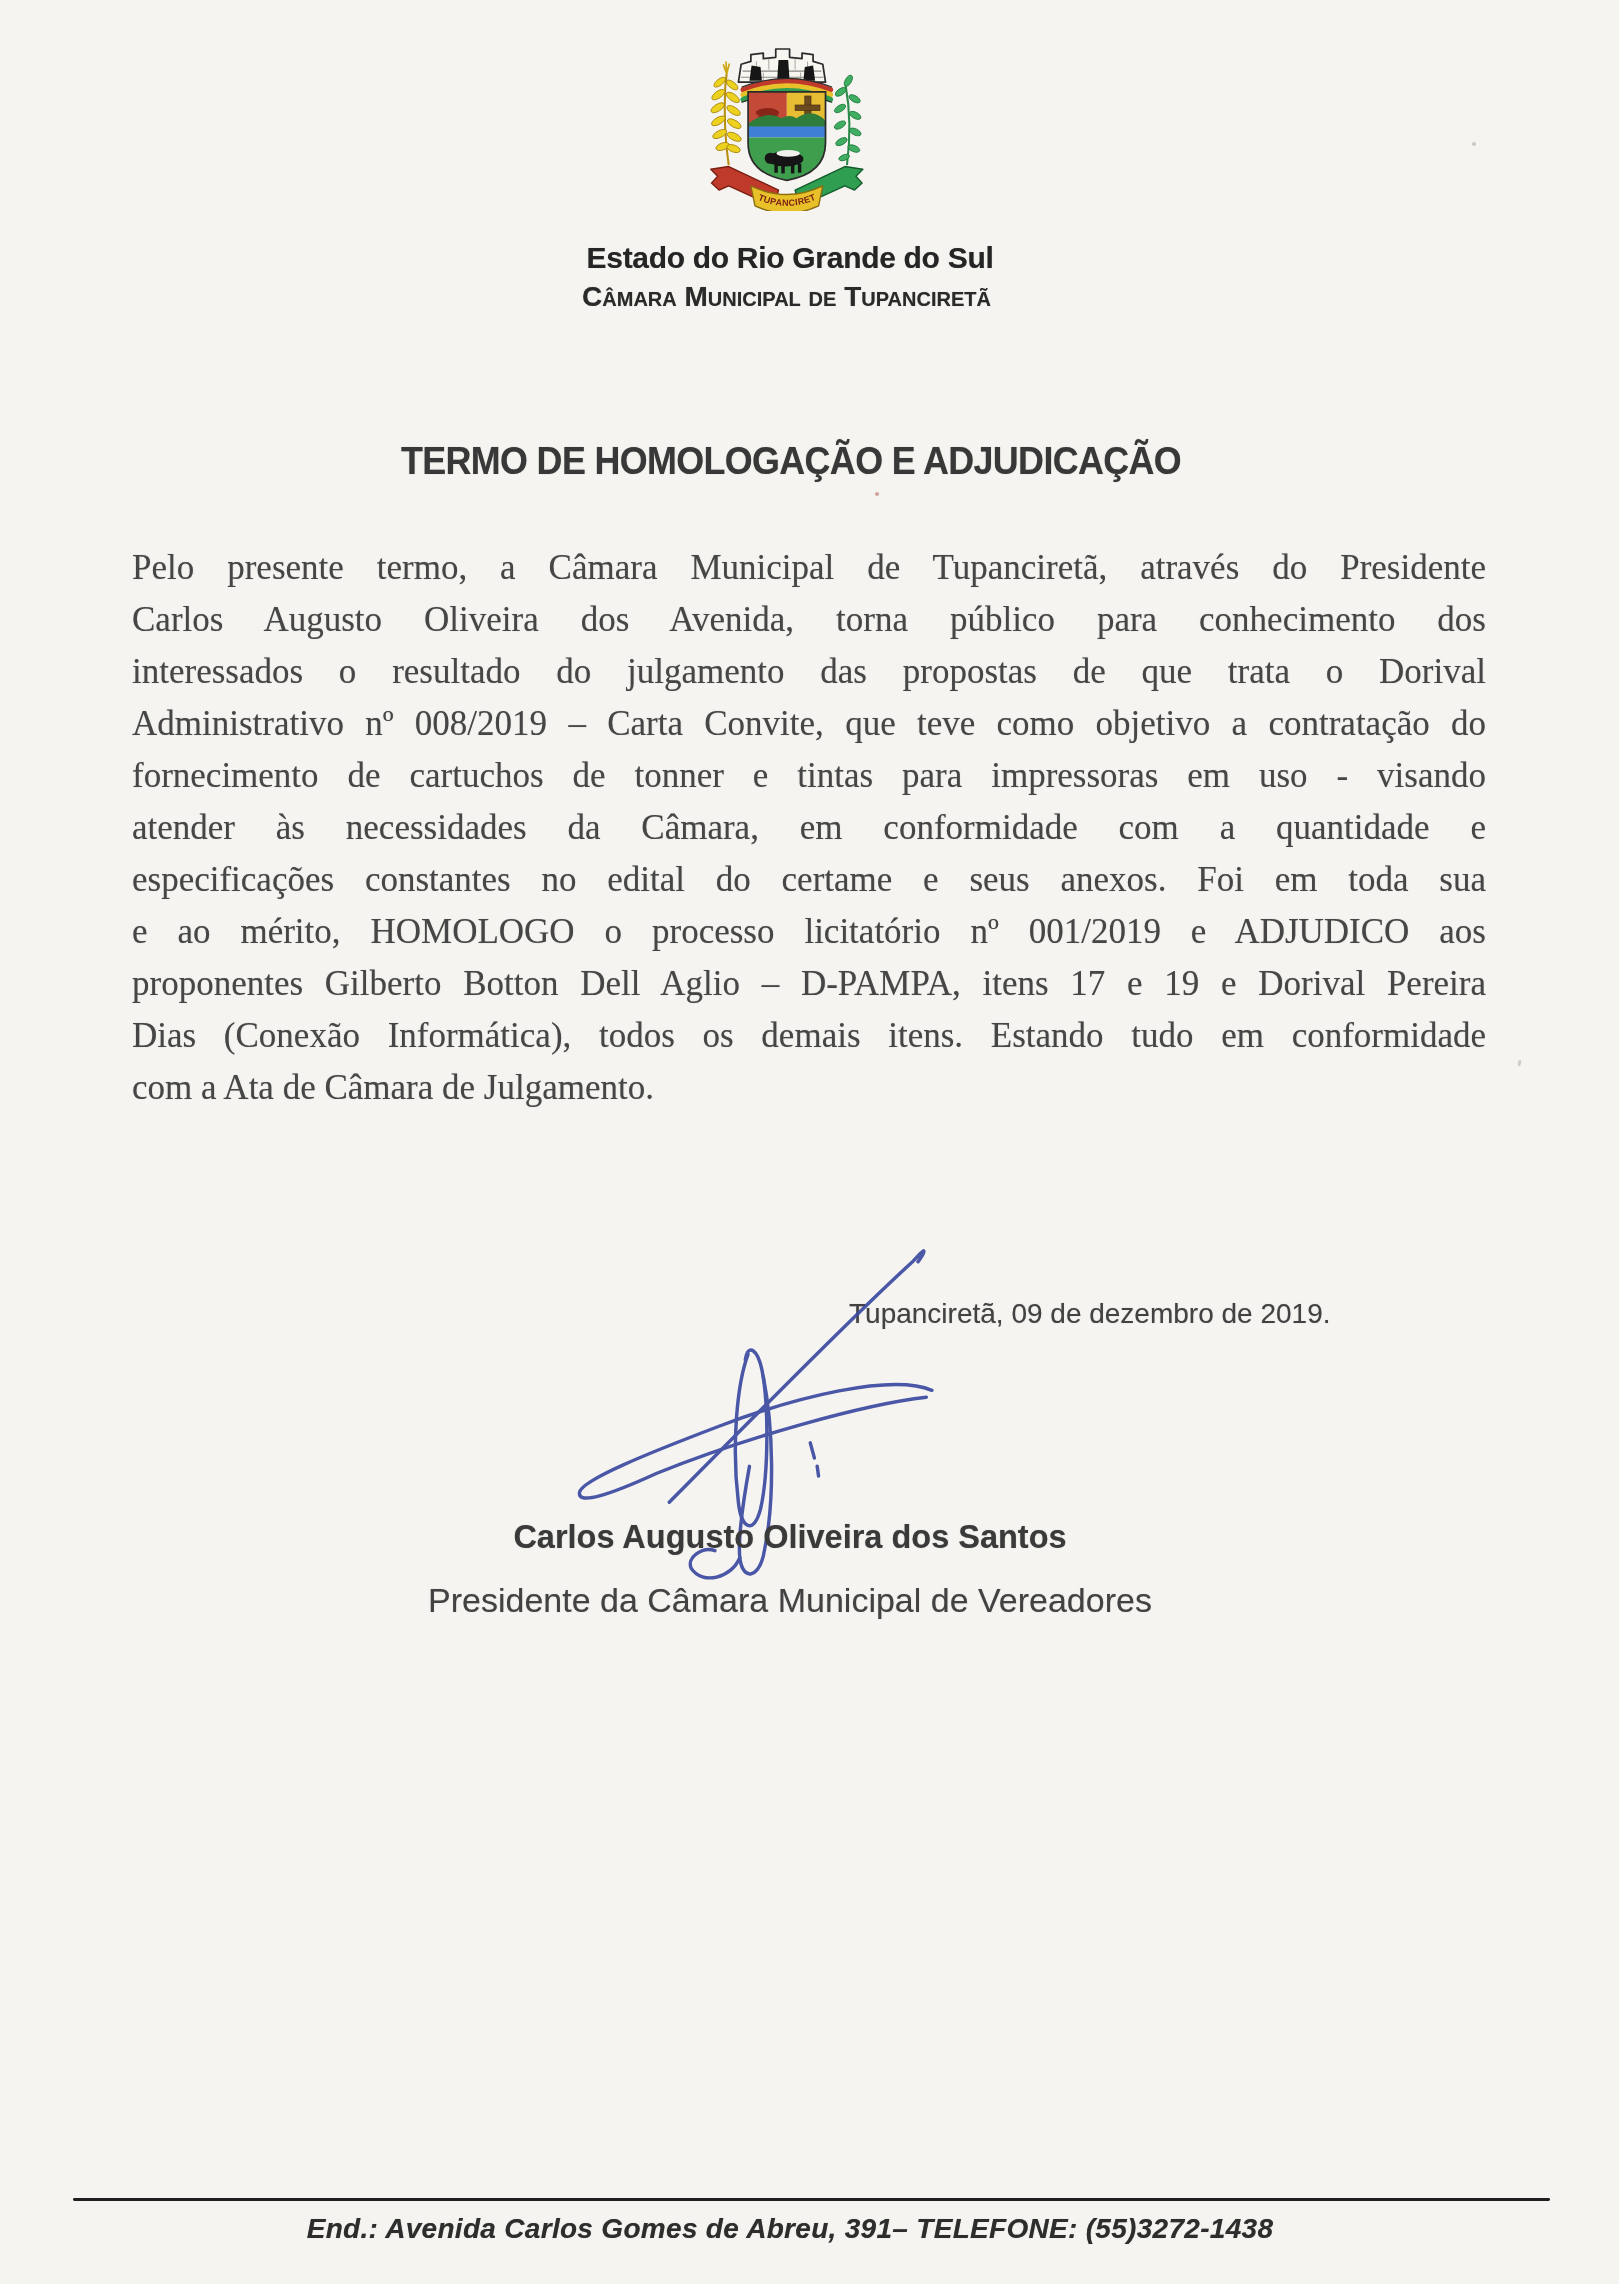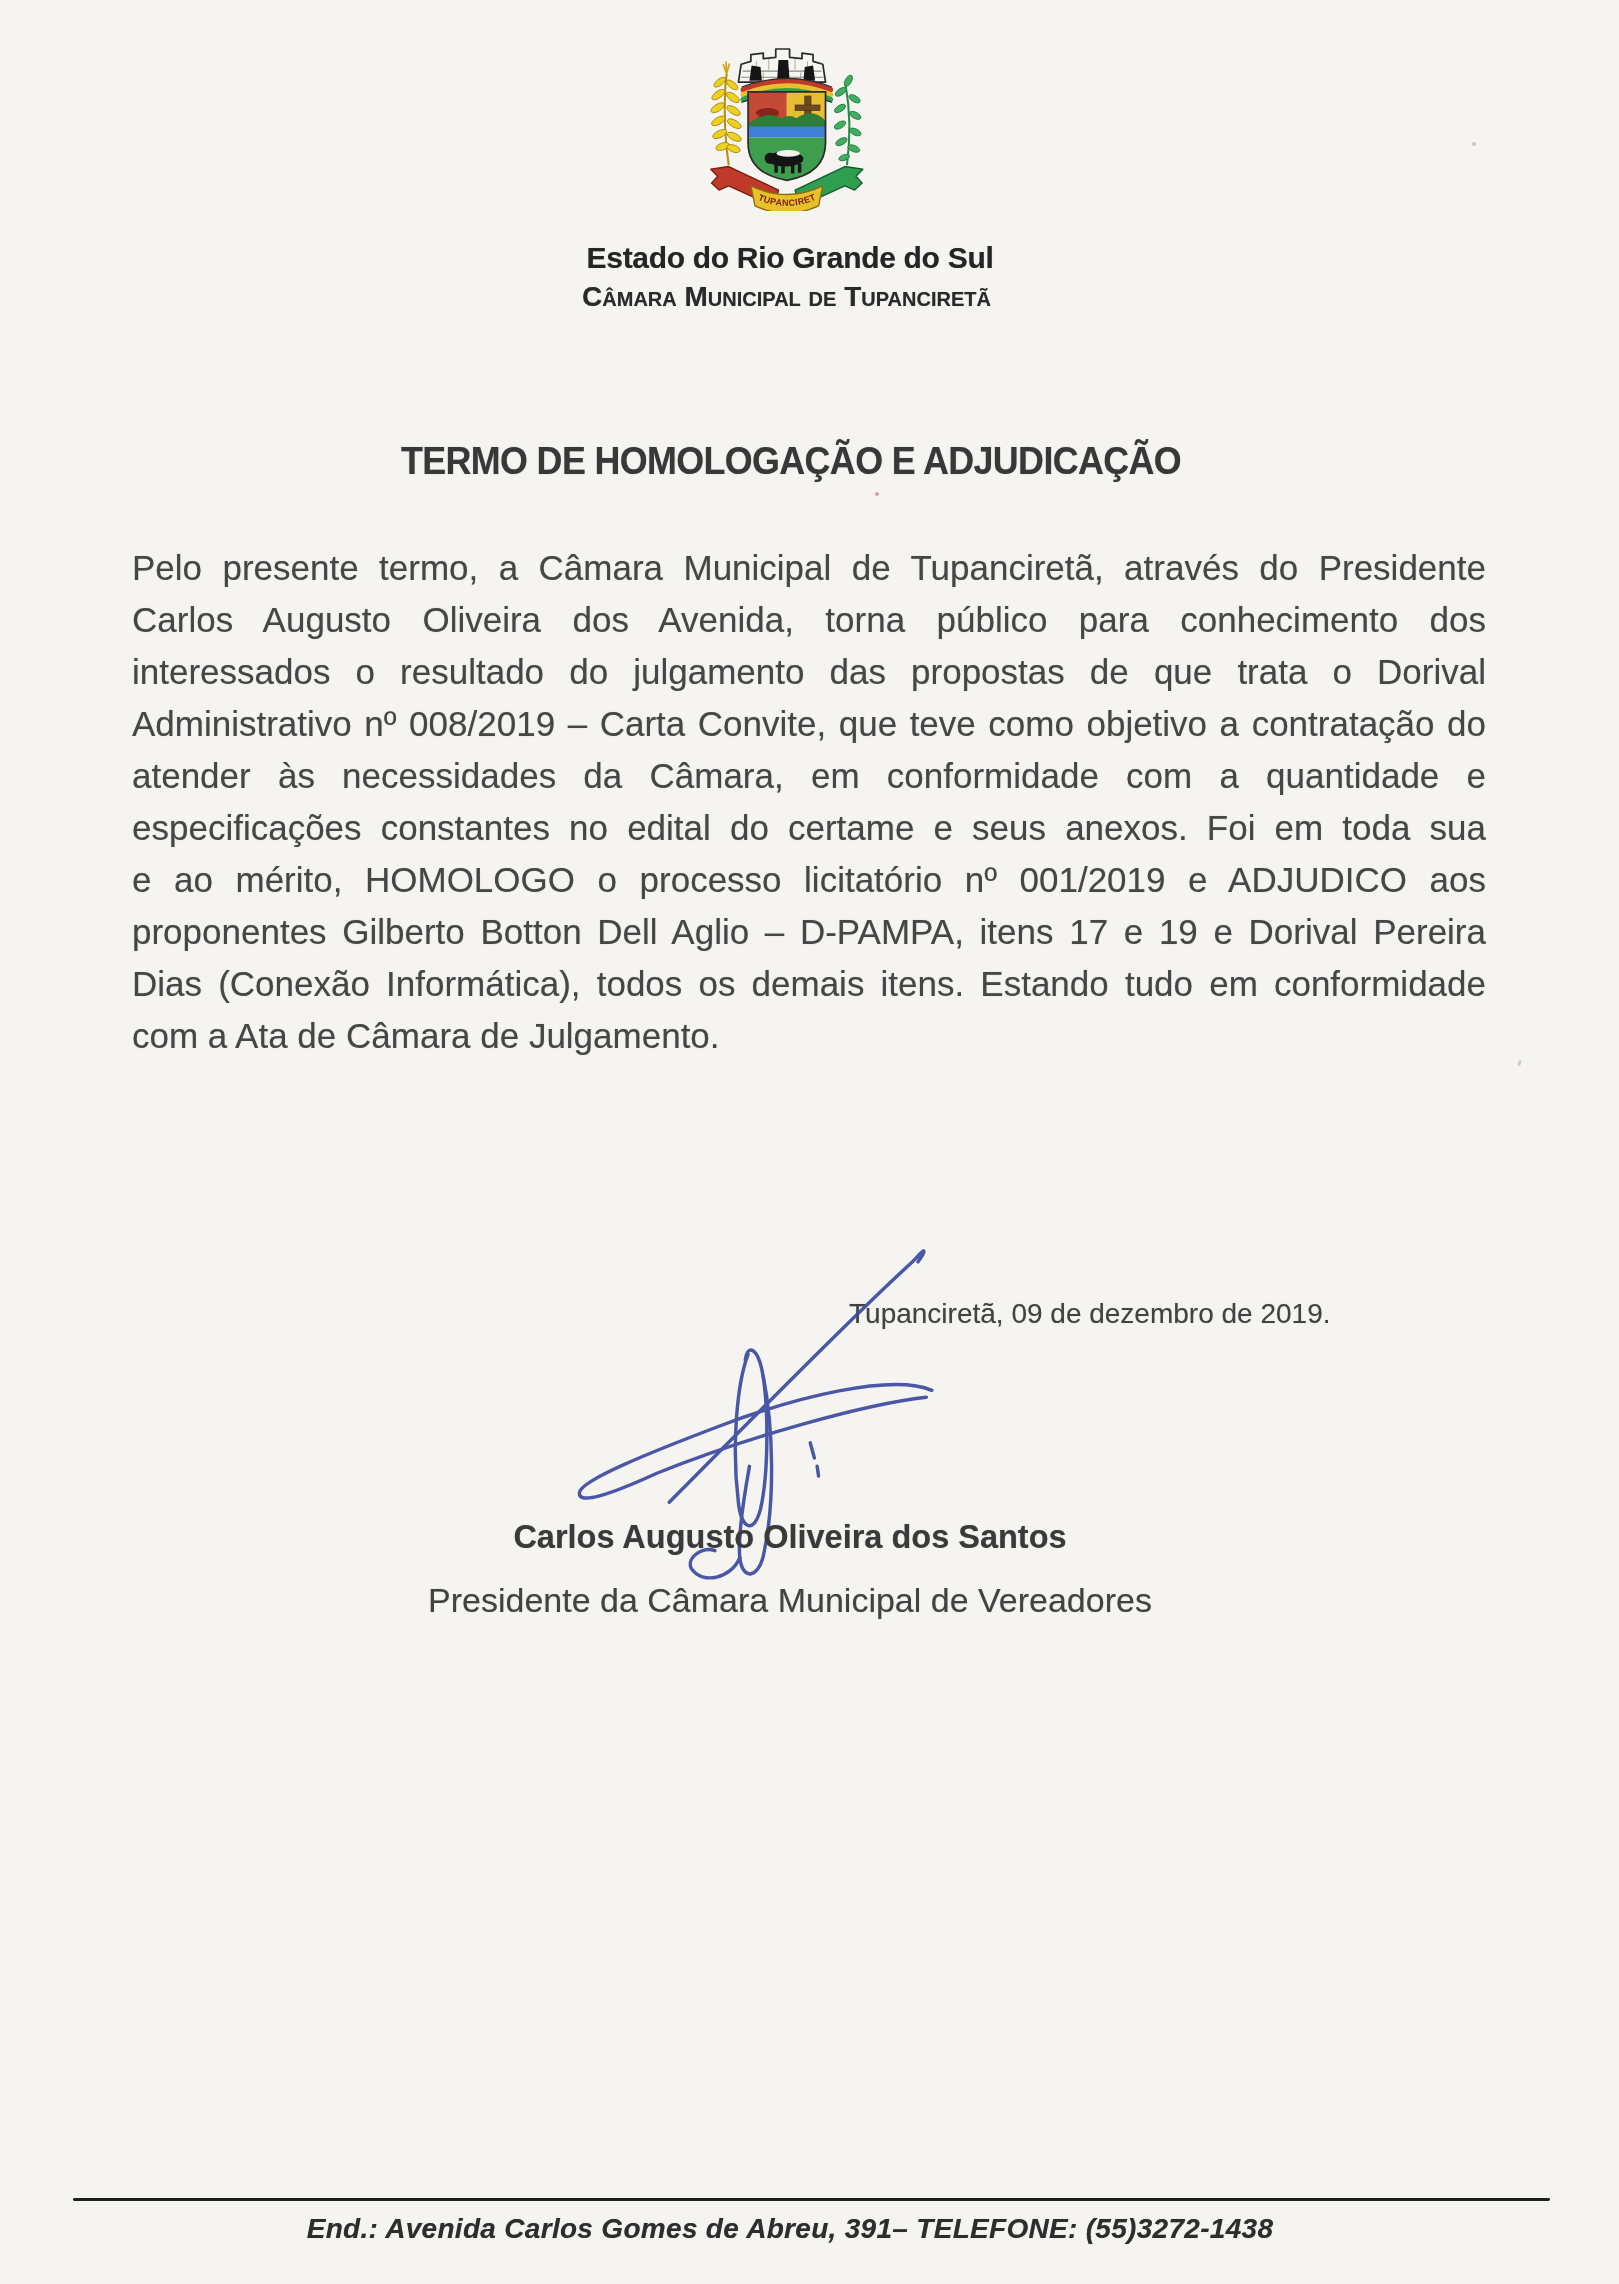--- a/index.html
+++ b/index.html
@@ -30,21 +30,21 @@
     text-align:center;font-weight:bold;font-size:39px;letter-spacing:-0.7px;
     transform:scaleX(.92);transform-origin:center;
     color:#383838;text-shadow:0 0 1px rgba(70,70,70,.45);
   }
   
   .body{
     position:absolute;left:132px;top:542px;width:1354px;
     font-size:35px;line-height:52px;color:#464646;
     text-shadow:0 0 1px rgba(80,80,80,.4);
   }
-  .bline{text-align:justify;text-align-last:justify;white-space:normal;}
+  .bline{text-align:justify;text-align-last:justify;white-space:normal;font-family:Liberation Serif, serif;}
   .bline.last{text-align-last:left;}
   .date{
     position:absolute;left:849px;top:1298px;
     font-size:28px;color:#424242;text-shadow:0 0 1px rgba(80,80,80,.4);
   }
   
   .signature-svg{position:absolute;left:567px;top:1238px;width:387px;height:353px;}
   .sig-name{
     position:absolute;left:-39px;right:0;top:1519px;
     text-align:center;font-weight:bold;font-size:32.5px;color:#3a3a3a;
@@ -170,20 +170,21 @@
   <div class="hdr1">Estado do Rio Grande do Sul</div>
   <div class="hdr2">Câmara Municipal de Tupanciretã</div>
 
   <div class="title">TERMO DE HOMOLOGAÇÃO E ADJUDICAÇÃO</div>
 
   <div class="body">
     <div class="bline">Pelo presente termo, a Câmara Municipal de Tupanciretã, através do Presidente</div>
     <div class="bline">Carlos Augusto Oliveira dos Avenida, torna público para conhecimento dos</div>
     <div class="bline">interessados o resultado do julgamento das propostas de que trata o Dorival</div>
     <div class="bline">Administrativo nº 008/2019 – Carta Convite, que teve como objetivo a contratação do</div>
+    <div class="bline">fornecimento de cartuchos de tonner e tintas para impressoras em uso - visando</div>
     <div class="bline">atender às necessidades da Câmara, em conformidade com a quantidade e</div>
     <div class="bline">especificações constantes no edital do certame e seus anexos. Foi em toda sua</div>
     <div class="bline">e ao mérito, HOMOLOGO o processo licitatório nº 001/2019 e ADJUDICO aos</div>
     <div class="bline">proponentes Gilberto Botton Dell Aglio – D-PAMPA, itens 17 e 19 e Dorival Pereira</div>
     <div class="bline">Dias (Conexão Informática), todos os demais itens. Estando tudo em conformidade</div>
     <div class="bline last">com a Ata de Câmara de Julgamento.</div>
   </div>
 
   <div class="date">Tupanciretã, 09 de dezembro de 2019.</div>
 

